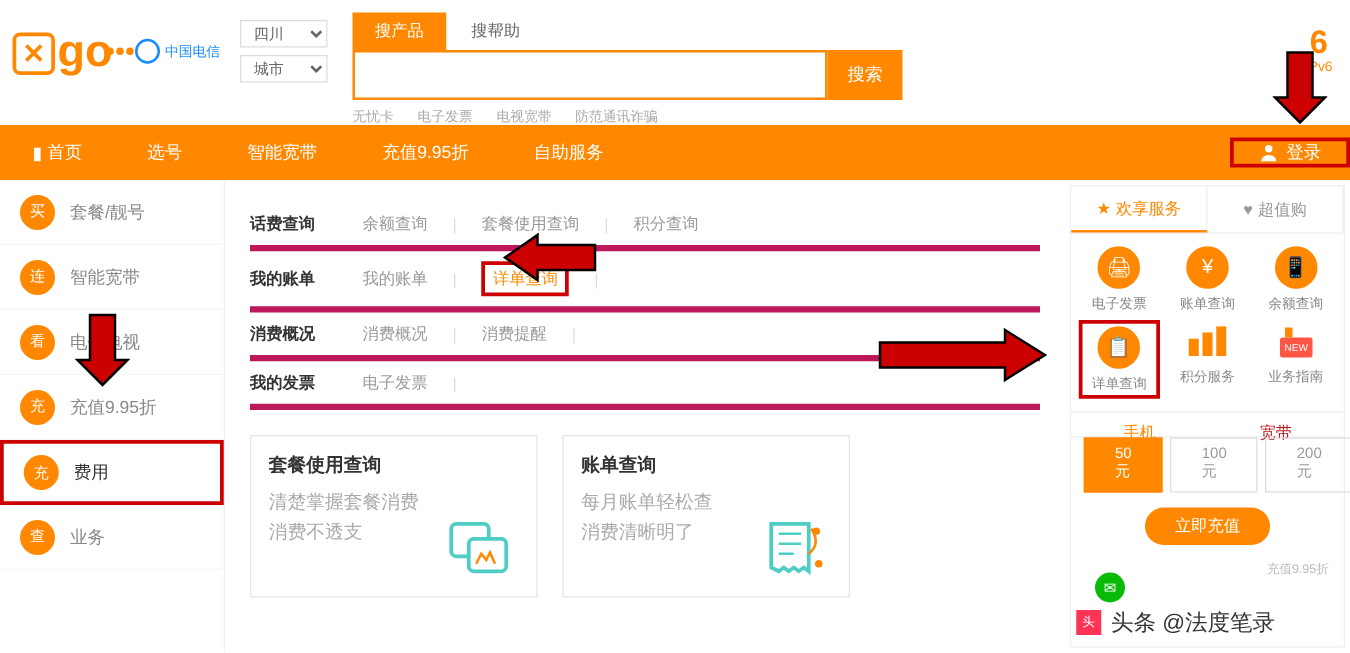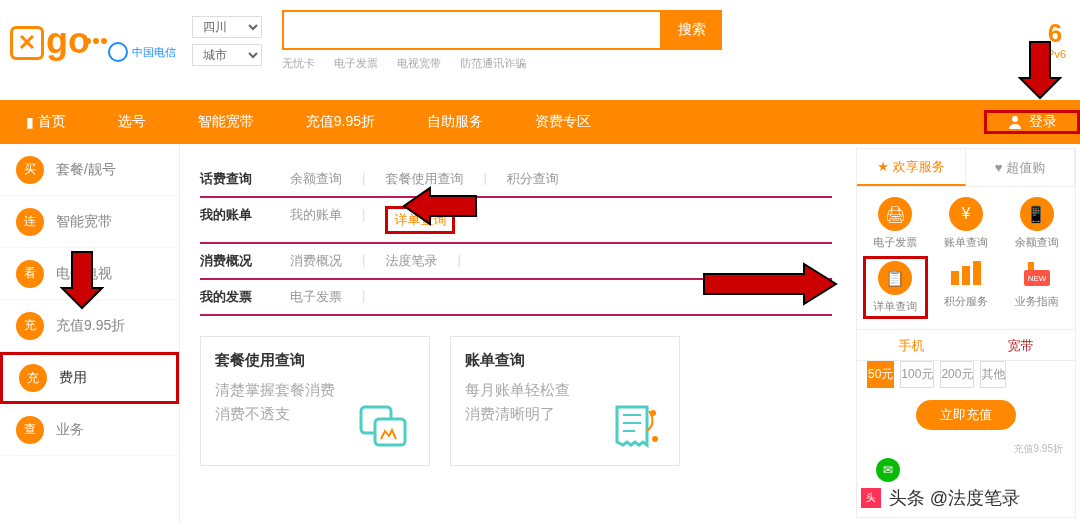--- a/index.html
+++ b/index.html
@@ -1,18 +1,18 @@
 <!DOCTYPE html>
 <html><head>
 <meta charset="utf-8">
 <style>
 *{margin:0;padding:0;box-sizing:border-box;font-family:"Microsoft YaHei",Arial,sans-serif}
 body{background:#fff;width:1080px;height:522px;overflow:hidden;position:relative}
 .header{height:100px;display:flex;align-items:flex-start;padding:10px 10px 0}
-.logo-area{display:flex;align-items:flex-end;gap:8px;padding-top:10px}
+.logo-area{display:flex;align-items:center;gap:8px;padding-top:10px}
 .logo-go{font-size:36px;font-weight:bold;color:#ff8800;position:relative}
 .logo-go .x{display:inline-block;width:34px;height:34px;border:3px solid #ff8800;border-radius:6px;text-align:center;line-height:28px;font-size:22px;margin-right:2px;vertical-align:middle}
 .dots{position:absolute;top:-8px;right:-18px}
 .dots span{display:inline-block;width:6px;height:6px;background:#ff8800;border-radius:50%;margin:1px}
 .logo-ct{color:#1a8cff;font-size:11px;display:flex;align-items:center;gap:4px;margin-left:10px}
 .logo-ct-icon{width:20px;height:20px;border:2px solid #1a8cff;border-radius:50%;position:relative}
 .city-sel{margin-left:16px;padding-top:6px}
 .city-sel select{border:1px solid #ddd;padding:2px 6px;font-size:12px;color:#666;width:70px;margin-bottom:6px;display:block;background:#fff}
 .search-area{margin-left:20px;flex:1}
 .search-tabs{display:flex;gap:2px}
@@ -32,45 +32,45 @@
 .nav-item{padding:0 26px;height:100%;display:flex;align-items:center;cursor:pointer;position:relative}
 .nav-item.home{color:#fff}
 .nav-item.home::before{content:"▮";margin-right:4px;color:#fff}
 .nav-login{margin-left:auto;padding:0 20px;display:flex;align-items:center;gap:6px;cursor:pointer}
 .content{display:flex;height:378px}
 .sidebar{width:180px;background:#fff;border-right:1px solid #eee}
 .side-item{height:52px;display:flex;align-items:center;padding:0 16px;gap:12px;cursor:pointer;border-bottom:1px solid #f5f5f5;color:#888;font-size:14px}
 .side-item.active{background:#fff;color:#333}
 .side-icon{width:28px;height:28px;border-radius:50%;background:#ff8800;color:#fff;display:flex;align-items:center;justify-content:center;font-size:12px}
 .main{flex:1;padding:18px 20px;position:relative;background:#fff}
-.sub-row{display:flex;align-items:flex-start;gap:20px;padding:8px 0;border-bottom:2px solid #be185d;font-size:13px}
+.sub-row{display:flex;align-items:center;gap:20px;padding:8px 0;border-bottom:5px solid #be185d;font-size:13px}
 .sub-label{font-weight:bold;color:#333;width:70px}
 .sub-link{color:#999;cursor:pointer}
 .sub-link.hl{color:#ff8800}
 .sub-sep{color:#ddd}
 .cards{display:flex;gap:20px;margin-top:20px}
 .card{width:230px;height:130px;border:1px solid #e5e5e5;padding:14px;position:relative}
 .card-title{font-size:15px;font-weight:bold;color:#333;margin-bottom:8px}
 .card-desc{font-size:15px;color:#aaa;line-height:1.6}
 .card-icon{position:absolute;right:14px;bottom:14px;width:60px;height:50px}
 .right-panel{width:220px;background:#fff;border:1px solid #eee;margin:4px}
 .rp-tabs{display:flex;height:38px;border-bottom:1px solid #eee}
 .rp-tab{flex:1;display:flex;align-items:center;justify-content:center;font-size:13px;cursor:pointer;gap:4px;color:#999;border-right:1px solid #eee}
 .rp-tab.active{color:#ff8800;border-bottom:2px solid #ff8800}
 .rp-icons{display:grid;grid-template-columns:repeat(3,1fr);padding:10px 6px;gap:6px}
 .rp-icon-item{text-align:center;cursor:pointer}
 .rp-icon-circle{width:34px;height:34px;border-radius:50%;background:#ff8800;margin:0 auto 4px;display:flex;align-items:center;justify-content:center;color:#fff;font-size:16px}
 .rp-icon-item.special .rp-icon-circle{background:none;position:relative}
 .rp-icon-label{font-size:11px;color:#888}
-.rp-sub-tabs{display:flex;border-top:1px solid #eee;border-bottom:1px solid #eee;height:32px}
+.rp-sub-tabs{display:flex;border-top:1px solid #eee;border-bottom:1px solid #eee;height:21px}
 .rp-sub-tab{flex:1;text-align:center;line-height:32px;font-size:13px;color:#b91c1c;cursor:pointer}
 .rp-sub-tab.active{color:#ff8800}
 .rp-input{width:calc(100% - 20px);margin:10px;padding:8px;border:1px solid #ddd;font-size:12px}
 .rp-amounts{display:flex;padding:0 10px;gap:6px;font-size:12px}
-.rp-amt{padding:4px 0;border:1px solid #ddd;cursor:pointer;color:#999}
+.rp-amt{padding:4px 24px;border:1px solid #ddd;cursor:pointer;color:#999}
 .rp-amt.active{background:#ff8800;color:#fff;border-color:#ff8800}
 .rp-charge-btn{display:block;margin:12px auto;width:100px;height:30px;background:#ff8800;color:#fff;border:none;border-radius:15px;font-size:13px;cursor:pointer}
 .rp-note{text-align:right;font-size:10px;color:#bbb;padding:0 12px 8px}
 .hl-box{border:3px solid #c00}
 .arrow{position:absolute;z-index:10}
 .arrow svg{display:block}
 .watermark{position:absolute;bottom:12px;right:60px;color:#333;font-size:18px;z-index:20;display:flex;align-items:center;gap:8px}
 .watermark2{position:absolute;bottom:40px;right:180px;color:#333;font-size:15px;z-index:20;display:flex;align-items:center;gap:6px}
 .wechat-icon{width:24px;height:24px;border-radius:50%;background:#09bb07;color:#fff;display:flex;align-items:center;justify-content:center;font-size:12px}
 .toutiao-icon{width:20px;height:20px;background:#ff3355;color:#fff;font-size:10px;display:flex;align-items:center;justify-content:center}
@@ -87,20 +87,24 @@
     <div class="logo-ct">
       <span class="logo-ct-icon"></span>
       <span>中国电信</span>
     </div>
   </div>
   <div class="city-sel">
     <select><option>四川</option></select>
     <select><option>城市</option></select>
   </div>
   <div class="search-area">
+    <div class="search-tabs">
+      <div class="search-tab active">搜产品</div>
+      <div class="search-tab">搜帮助</div>
+    </div>
     <div class="search-box">
       <input class="search-input" style="">
       <button class="search-btn">搜索</button>
     </div>
     <div class="search-links">
       <span>无忧卡</span>
       <span>电子发票</span>
       <span>电视宽带</span>
       <span>防范通讯诈骗</span>
     </div>
@@ -110,21 +114,20 @@
     <div class="ipv6-txt">IPv6</div>
   </div>
 </div>
 
 <div class="nav">
   <div class="nav-item home">首页</div>
   <div class="nav-item">选号</div>
   <div class="nav-item">智能宽带</div>
   <div class="nav-item">充值9.95折</div>
   <div class="nav-item">自助服务</div>
-  <div class="nav-item">资费专区</div>
   <div class="nav-login hl-box">
     <svg width="16" height="16" viewBox="0 0 16 16">
         <circle cx="8" cy="5" r="3" fill="#fff"></circle>
         <path d="M2 15c0-3 3-5 6-5s6 2 6 5" fill="#fff"></path>
       </svg>
     <span>登录</span>
   </div>
 </div>
 
 <div class="content">
@@ -168,21 +171,21 @@
       <span class="sub-label">我的账单</span>
       <span class="sub-link">我的账单</span>
         <span class="sub-sep">|</span>
       <span class="sub-link hl hl-box" style="padding:2px 6px">详单查询</span>
         <span class="sub-sep">|</span>
     </div>
     <div class="sub-row">
       <span class="sub-label">消费概况</span>
       <span class="sub-link">消费概况</span>
         <span class="sub-sep">|</span>
-      <span class="sub-link">法度笔录</span>
+      <span class="sub-link">消费提醒</span>
         <span class="sub-sep">|</span>
     </div>
     <div class="sub-row">
       <span class="sub-label">我的发票</span>
       <span class="sub-link">电子发票</span>
         <span class="sub-sep">|</span>
     </div>
     <div class="cards">
       <div class="card">
         <div class="card-title">套餐使用查询</div>

